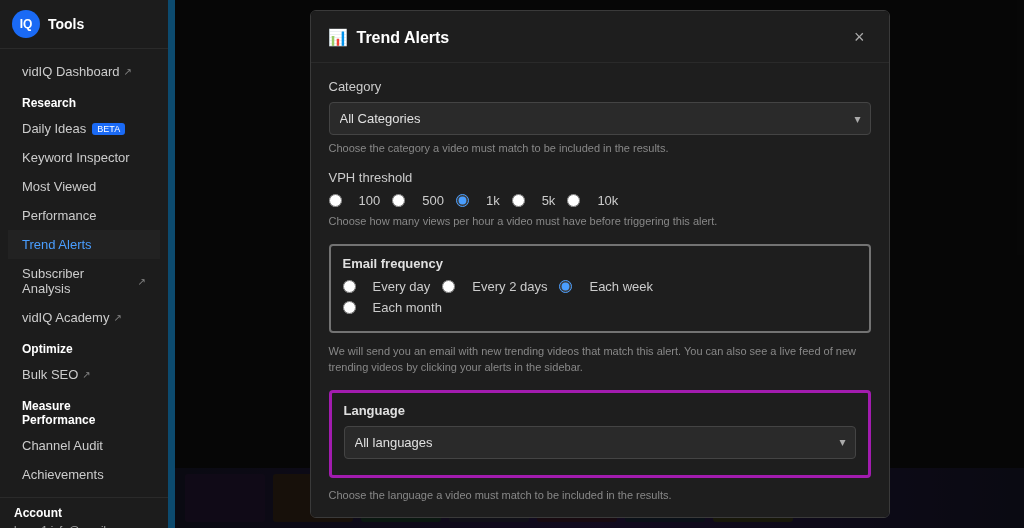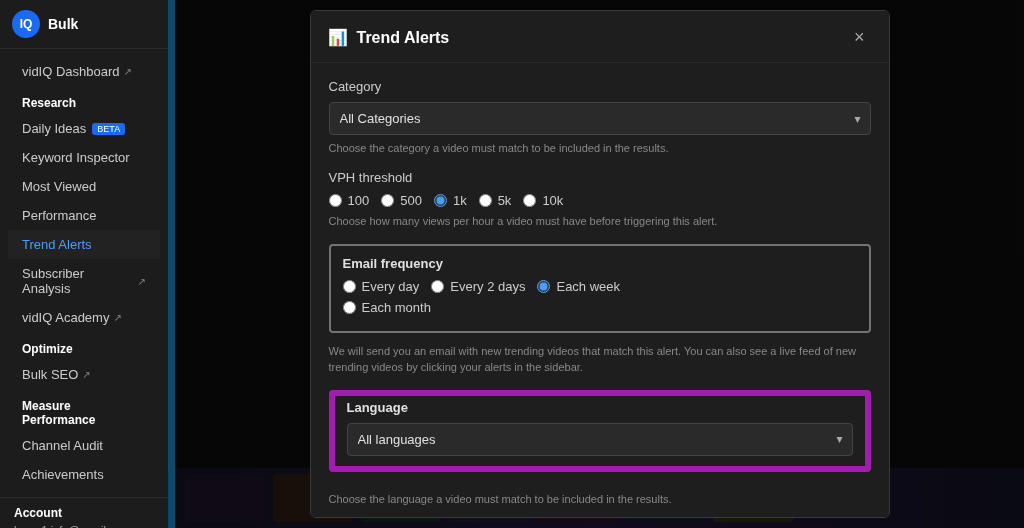--- a/index.html
+++ b/index.html
@@ -237,21 +237,21 @@
     .radio-group {
       display: flex;
       align-items: center;
       flex-wrap: wrap;
       gap: 12px;
       margin-bottom: 6px;
     }
     .radio-option {
       display: flex;
       align-items: center;
-      gap: 6px;
+      gap: 17px;
       font-size: 13px;
       color: #ccc;
       cursor: pointer;
     }
     .radio-option input[type="radio"] {
       accent-color: #4a9eff;
       cursor: pointer;
     }
 
     
@@ -263,24 +263,24 @@
     }
     .highlight-box-label {
       font-size: 13px;
       color: #e0e0e0;
       font-weight: 600;
       margin-bottom: 8px;
     }
 
     
     .language-box {
-      border: 6px solid #a21caf;
+      border: 3px solid #a21caf;
       border-radius: 4px;
-      padding: 4px 12px;
-      margin-bottom: 20px;
+      padding: 10px 12px;
+      margin-bottom: 10px;
     }
     .language-box-label {
       font-size: 13px;
       color: #e0e0e0;
       font-weight: 600;
       margin-bottom: 8px;
     }
 
     .info-text {
       font-size: 11px;
@@ -295,21 +295,21 @@
     ::-webkit-scrollbar-thumb { background: #444; border-radius: 3px; }
   </style>
 </head>
 <body>
 
 <nav class="sidebar">
   <div class="sidebar-header">
     <div class="sidebar-logo">
       <span>IQ</span>
     </div>
-    <span class="sidebar-title">Bulk</span>
+    <span class="sidebar-title">Tools</span>
   </div>
   <div class="sidebar-nav">
     <div class="sidebar-link">
       <span>vidIQ Dashboard</span>
       <span class="ext-icon">↗</span>
     </div>
     <div class="sidebar-section-label">Research</div>
     <div class="sidebar-link">
       <span>Daily Ideas</span>
       <span class="beta-badge">BETA</span>

